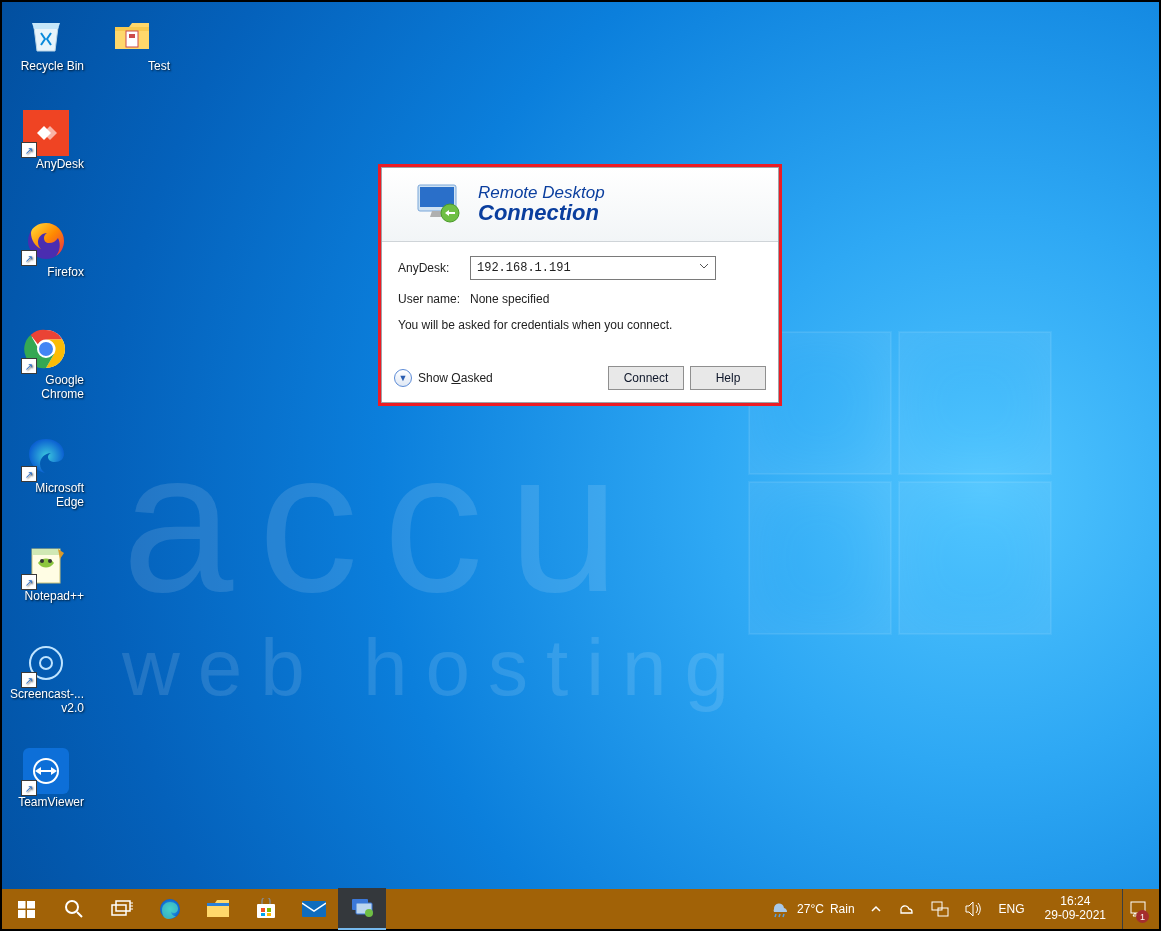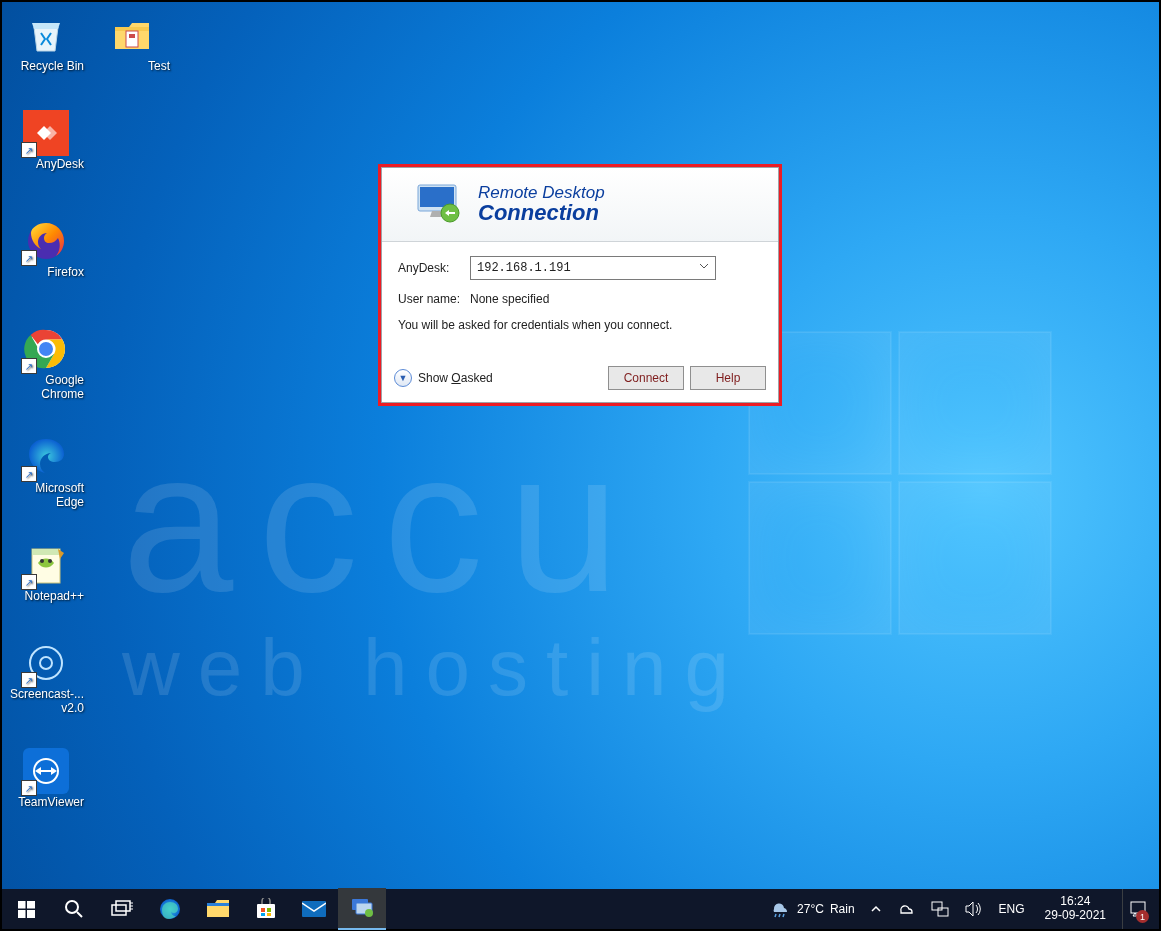--- a/index.html
+++ b/index.html
@@ -37,24 +37,24 @@
   .body{padding:14px 16px 8px;font-size:12px;color:#222;}
   .row{display:flex;align-items:center;margin-bottom:12px;}
   .row label{width:72px;}
   .combo{flex:0 0 232px;height:22px;border:1px solid #7a7a7a;display:flex;align-items:center;padding:0 6px;background:#fff;position:relative;font-family:Liberation Mono, monospace;}
   .combo .chev{position:absolute;right:6px;top:4px;color:#555;}
   .note{margin:8px 0 18px;}
   .footer{display:flex;align-items:center;padding:8px 12px 12px;}
   .expander{display:flex;align-items:center;gap:6px;font-size:12px;color:#222;}
   .expander .circ{width:16px;height:16px;border-radius:50%;border:1px solid #5c8bd6;background:linear-gradient(#fff,#dfe8f5);display:flex;align-items:center;justify-content:center;color:#2a5db0;font-size:9px;}
   .spacer{flex:1;}
-  .wbtn{width:74px;height:22px;border:1px solid #8f8f8f;background:#e8e8e8;font-size:12px;margin-left:6px;display:flex;align-items:center;justify-content:center;color:#7f1d1d;}
+  .wbtn{width:74px;height:22px;border:1px solid #8f8f8f;background:#e8e8e8;font-size:12px;margin-left:6px;display:flex;align-items:center;justify-content:center;color:#0f172a;}
   .underline{text-decoration:underline;}
   
-  .taskbar{position:absolute;left:1px;right:1px;bottom:1px;height:40px;background:#0f172a;display:flex;align-items:center;color:#fff;}
+  .taskbar{position:absolute;left:1px;right:1px;bottom:1px;height:40px;background:#a16207;display:flex;align-items:center;color:#fff;}
   .tb-btn{width:48px;height:40px;display:flex;align-items:center;justify-content:center;}
   .tb-sep{flex:1;}
   .tray{display:flex;align-items:center;gap:8px;padding:0 6px;font-size:12px;}
   .tray .ti{display:flex;align-items:center;justify-content:center;height:40px;padding:0 4px;}
   .clock{text-align:center;line-height:1.15;font-size:12px;padding:0 8px;}
   .taskend{width:30px;height:40px;display:flex;align-items:center;justify-content:center;border-left:1px solid #3a3e42;position:relative;}
   .notif-badge{position:absolute;right:4px;bottom:6px;background:#a52e2e;border-radius:50%;width:13px;height:13px;font-size:9px;display:flex;align-items:center;justify-content:center;}
   svg{display:block}
 </style>
 </head>

